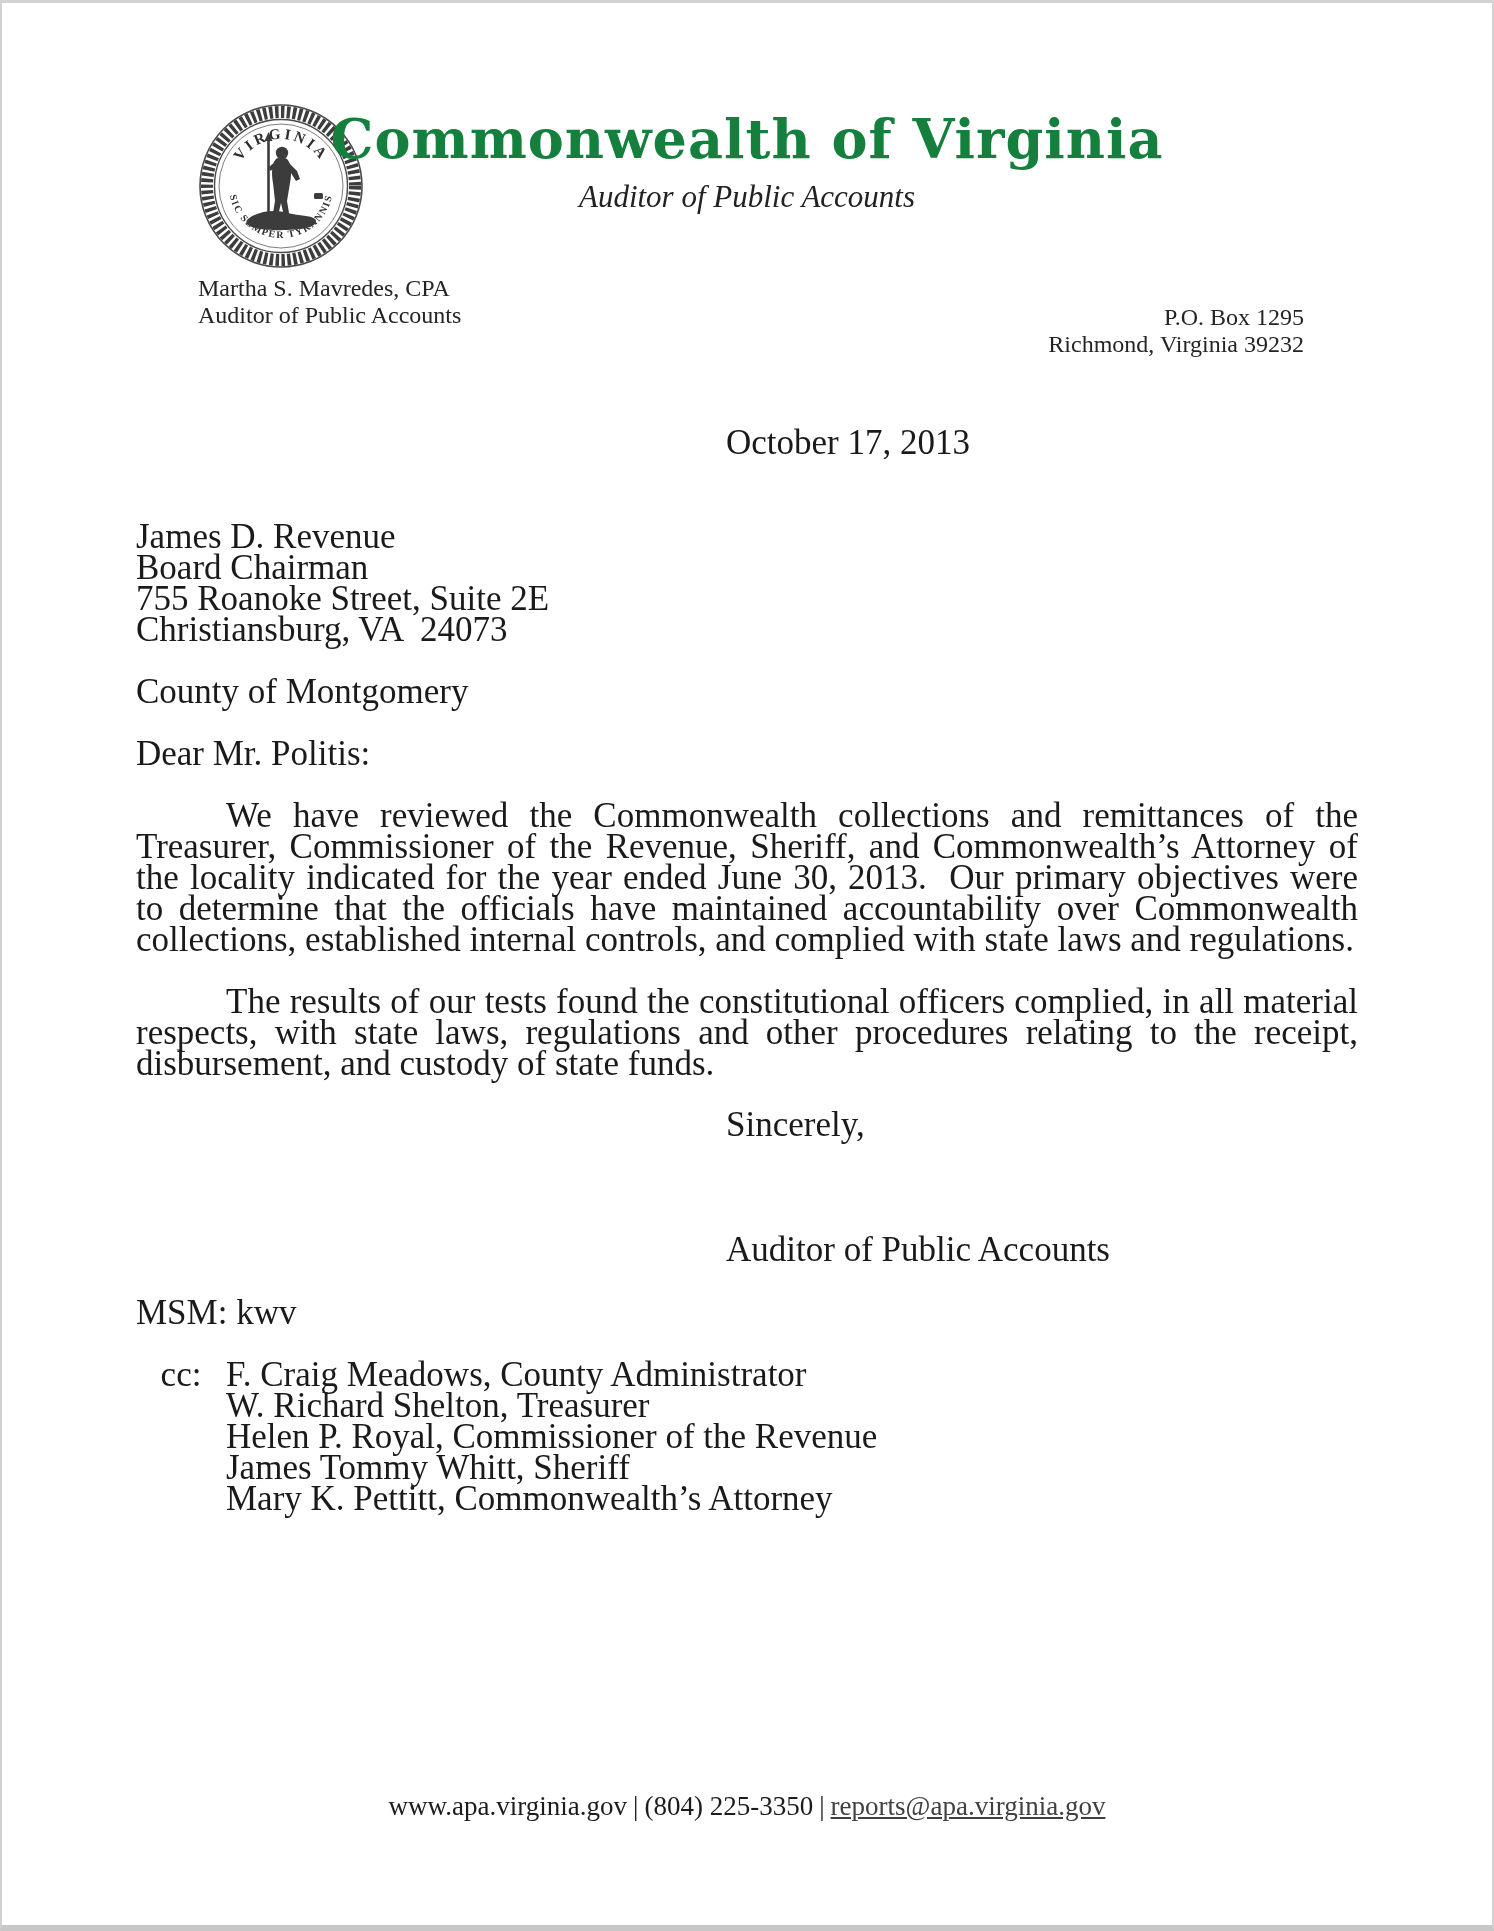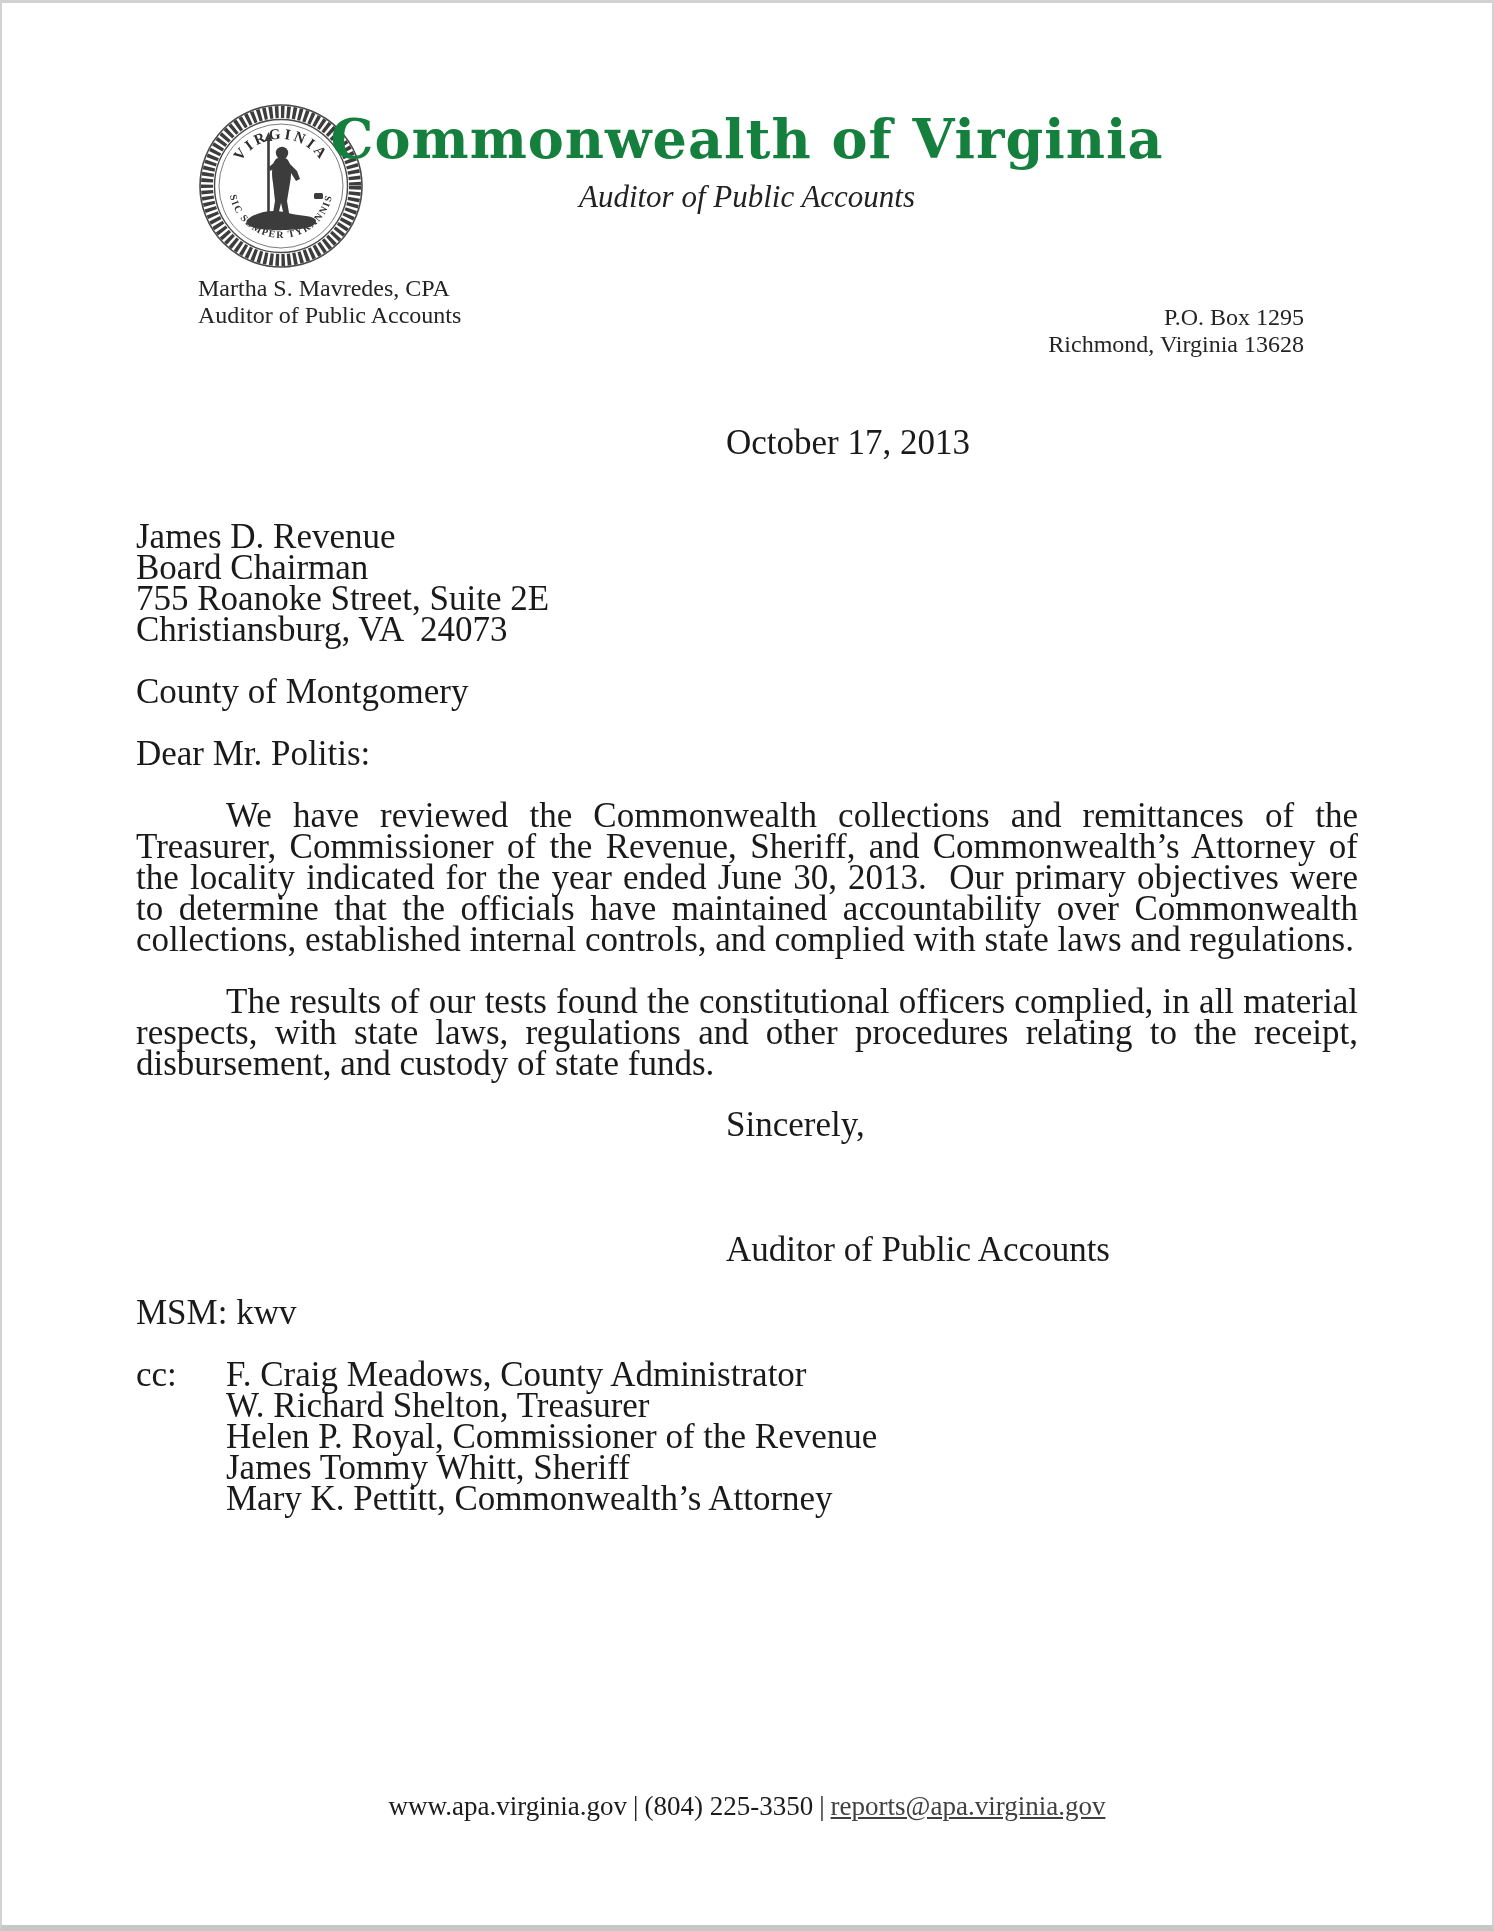--- a/index.html
+++ b/index.html
@@ -84,21 +84,21 @@
   .body-paragraph {
     margin: 31px 0 0 0;
     text-align: justify;
     text-indent: 90px;
     white-space: pre-wrap;
   }
   .closing-line { margin-top: 30px; }
   .signer-title-line { margin-top: 94px; }
   .reference-line { margin-top: 32px; }
   .cc-block { margin-top: 31px; display: flex; }
-  .cc-label { width: 90px; flex: 0 0 90px; }
+  .cc-label { width: 90px; flex: 0 0 90px; text-align: center; }
   .prewrap { white-space: pre-wrap; }
 
   
   .page-footer {
     position: absolute;
     left: 0; right: 0;
     top: 1788px;
     text-align: center;
     font-size: 27px;
     line-height: 31px;
@@ -147,21 +147,21 @@
   <div class="letterhead-title">Commonwealth of Virginia</div>
   <div class="letterhead-subtitle">Auditor of Public Accounts</div>
 
   <div class="official-block">
     <div>Martha S. Mavredes, CPA</div>
     <div>Auditor of Public Accounts</div>
   </div>
 
   <div class="return-address-block">
     <div>P.O. Box 1295</div>
-    <div>Richmond, Virginia 13628</div>
+    <div>Richmond, Virginia 39232</div>
   </div>
 
   <div class="letter-body">
 
     <div class="tab-block">October 17, 2013</div>
 
     <div class="recipient-block">
       <div>James D. Revenue</div>
       <div>Board Chairman</div>
       <div>755 Roanoke Street, Suite 2E</div>

